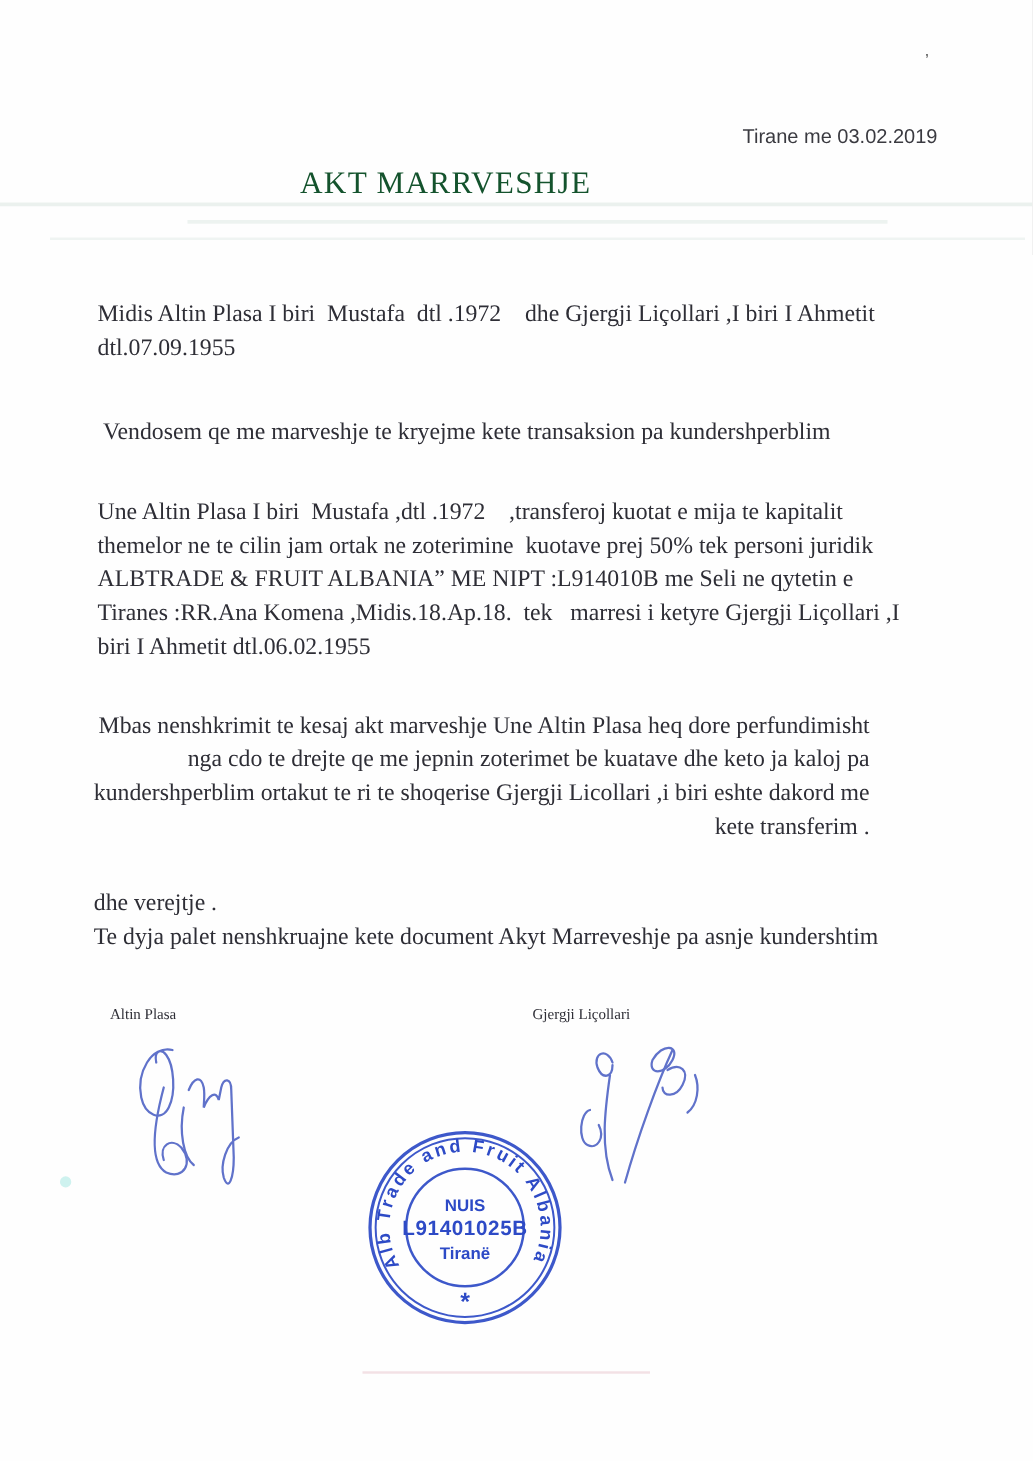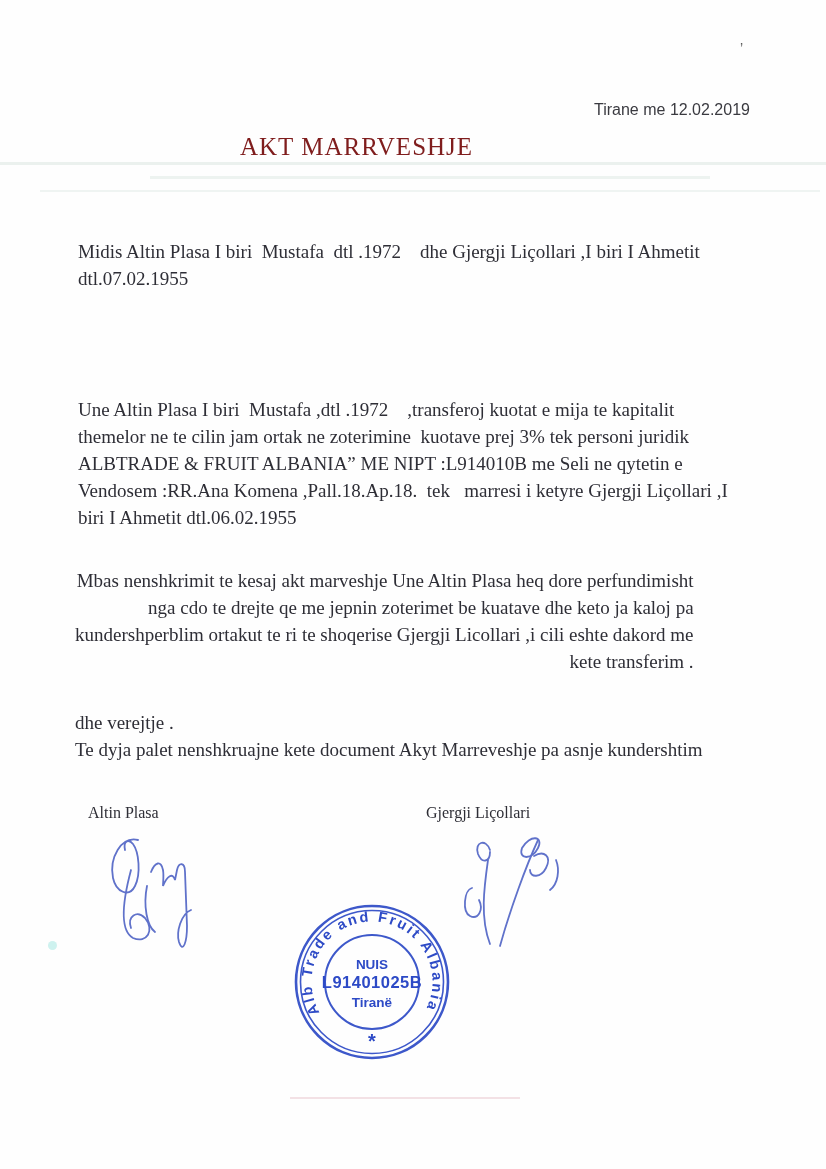--- a/index.html
+++ b/index.html
@@ -12,31 +12,31 @@
     font-family:"Liberation Serif", serif;
     color:#2e2e36;
   }
   .date-line{
     position:absolute;top:101px;left:594px;
     font-family:"Liberation Sans", sans-serif;
     font-size:16px;color:#3a3a40;white-space:pre;
   }
   .doc-title{
     position:absolute;top:133px;left:240px;
-    font-size:25px;letter-spacing:1px;color:#7f1d1d;
+    font-size:25px;letter-spacing:1px;color:#14532d;
     white-space:pre;
   }
   .para{position:absolute;font-size:19px;line-height:27px;}
   .para .line{white-space:pre;}
   #p1{top:238px;left:78px;}
   #p2{top:332px;left:78px;}
   #p3{top:396px;left:78px;}
   #p4{top:567px;left:75px;text-align:right;}
   #p5{top:709px;left:75px;}
-  .sig-name{position:absolute;font-size:16px;white-space:pre;color:#2e2e36;}
+  .sig-name{position:absolute;font-size:12px;white-space:pre;color:#2e2e36;}
   #name-left{top:804px;left:88px;}
   #name-right{top:804px;left:426px;}
   .sig-svg{position:absolute;}
   #sig-left{top:830px;left:103px;}
   #sig-right{top:826px;left:460px;}
   .stamp-wrap{position:absolute;top:902px;left:292px;width:160px;height:160px;}
   .stamp-wrap svg{display:block;}
   
   .streak{position:absolute;pointer-events:none;}
   #streak1{top:162px;left:0;width:826px;height:3px;background:rgba(213,227,220,0.45);}
@@ -53,41 +53,44 @@
 
 <div class="page">
 
   <div class="streak" id="streak1"></div>
   <div class="streak" id="streak2"></div>
   <div class="streak" id="streak3"></div>
   <div class="streak" id="streak4"></div>
   <div class="speck">’</div>
   <div class="dot"></div>
 
-  <div class="date-line">Tirane me 12.02.2019</div>
+  <div class="date-line">Tirane me 03.02.2019</div>
   <div class="doc-title">AKT MARRVESHJE</div>
 
   <div class="para" id="p1">
     <div class="line">Midis Altin Plasa I biri  Mustafa  dtl .1972    dhe Gjergji Liçollari ,I biri I Ahmetit</div>
-    <div class="line">dtl.07.02.1955</div>
+    <div class="line">dtl.07.09.1955</div>
   </div>
 
+  <div class="para" id="p2">
+    <div class="line"> Vendosem qe me marveshje te kryejme kete transaksion pa kundershperblim</div>
+  </div>
 
   <div class="para" id="p3">
     <div class="line">Une Altin Plasa I biri  Mustafa ,dtl .1972    ,transferoj kuotat e mija te kapitalit</div>
-    <div class="line">themelor ne te cilin jam ortak ne zoterimine  kuotave prej 3% tek personi juridik</div>
+    <div class="line">themelor ne te cilin jam ortak ne zoterimine  kuotave prej 50% tek personi juridik</div>
     <div class="line">ALBTRADE &amp; FRUIT ALBANIA” ME NIPT :L914010B me Seli ne qytetin e</div>
-    <div class="line">Vendosem :RR.Ana Komena ,Pall.18.Ap.18.  tek   marresi i ketyre Gjergji Liçollari ,I</div>
+    <div class="line">Tiranes :RR.Ana Komena ,Midis.18.Ap.18.  tek   marresi i ketyre Gjergji Liçollari ,I</div>
     <div class="line">biri I Ahmetit dtl.06.02.1955</div>
   </div>
 
   <div class="para" id="p4">
     <div class="line">Mbas nenshkrimit te kesaj akt marveshje Une Altin Plasa heq dore perfundimisht</div>
     <div class="line">nga cdo te drejte qe me jepnin zoterimet be kuatave dhe keto ja kaloj pa</div>
-    <div class="line">kundershperblim ortakut te ri te shoqerise Gjergji Licollari ,i cili eshte dakord me</div>
+    <div class="line">kundershperblim ortakut te ri te shoqerise Gjergji Licollari ,i biri eshte dakord me</div>
     <div class="line">kete transferim .</div>
   </div>
 
   <div class="para" id="p5">
     <div class="line">dhe verejtje .</div>
     <div class="line">Te dyja palet nenshkruajne kete document Akyt Marreveshje pa asnje kundershtim</div>
   </div>
 
   <div class="sig-name" id="name-left">Altin Plasa</div>
   <div class="sig-name" id="name-right">Gjergji Liçollari</div>

